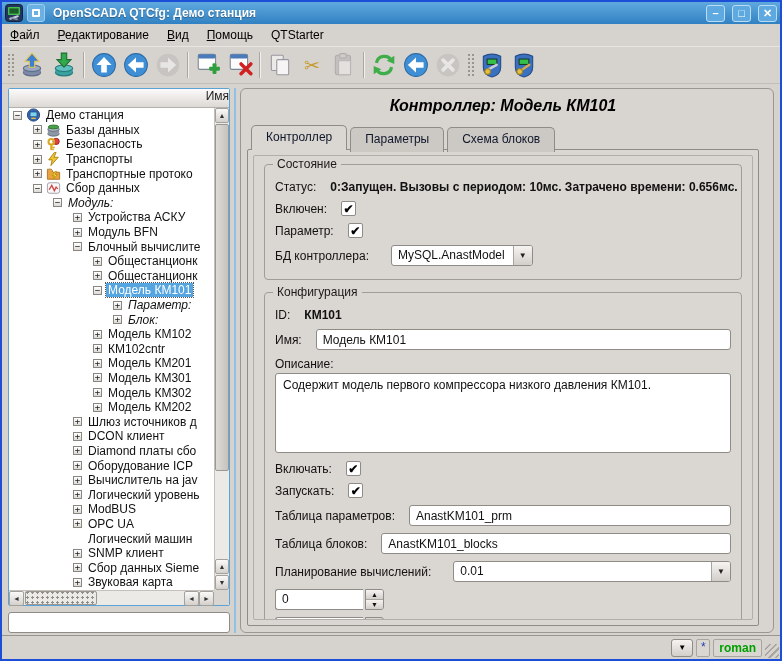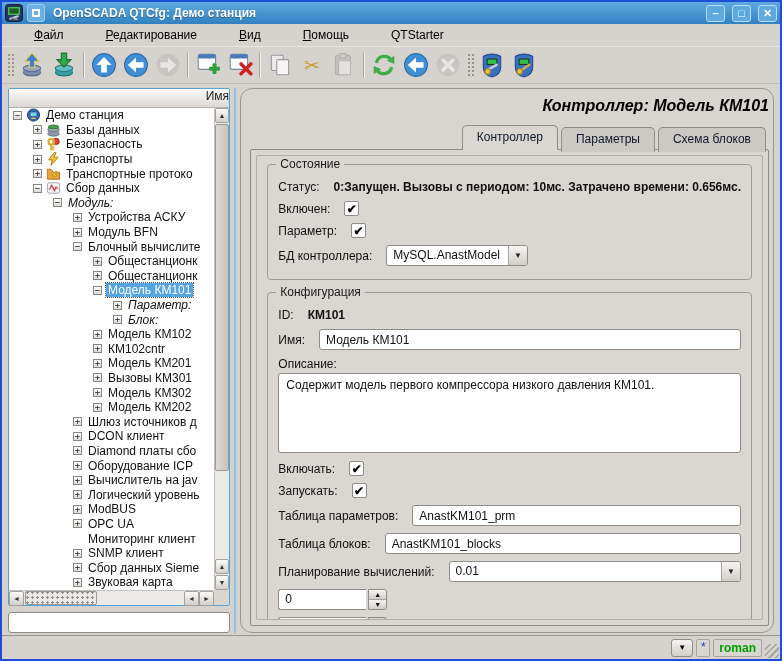--- a/index.html
+++ b/index.html
@@ -19,21 +19,21 @@
     border-radius:3px; display:inline-flex; align-items:center; justify-content:center; }
   .sysmenu-icon i { width:8px; height:8px; border:2px solid #fff; border-radius:1px; display:block; }
   .titlebar .title { font-size:12px; font-weight:bold; margin-left:4px; flex:1;
     text-shadow:0 1px 1px rgba(0,0,0,.35); white-space:nowrap; overflow:hidden; }
   .win-btn { width:19px; height:17px; margin-left:3px; background:#5da9e0;
     border:1px solid #bcdcf4; border-radius:3px; color:#fff; font-size:11px; font-weight:bold;
     display:inline-flex; align-items:center; justify-content:center; line-height:1; }
   
   .menubar { height:22px; flex:0 0 22px; display:flex; align-items:center;
     padding:0 8px; gap:18px; background:#d6d2ce; font-size:12px; }
-  .menu-item { white-space:nowrap; cursor:default;margin-left:24px; }
+  .menu-item { white-space:nowrap; cursor:default; }
   .menu-item u { text-decoration:underline; }
   
   .toolbar { height:38px; flex:0 0 38px; display:flex; align-items:center;
     padding:2px 2px; background:#d6d2ce; border-top:1px solid #e8e5e2;
     border-bottom:1px solid #c2beba; }
   .tb-handle { width:8px; height:26px; margin:0 2px;
     background-image:radial-gradient(circle,#989490 1px,transparent 1.3px);
     background-size:4px 4px; background-position:1px 1px; }
   .tb-sep { width:0; height:26px; border-left:1px solid #aaa6a2; border-right:1px solid #f2efec; margin:0 3px; }
   .tb-btn { width:32px; height:32px; display:inline-flex; align-items:center; justify-content:center;
@@ -75,22 +75,22 @@
     border-radius:2px; margin-left:1px;
     background-image:radial-gradient(circle,#908c88 1px,transparent 1.2px);
     background-size:5px 5px; background-position:14px 3px; }
   .h-fill { flex:1; }
   .corner { position:absolute; right:0; bottom:0; width:15px; height:15px; background:#d9d5d1; }
   .filter-input { height:21px; flex:0 0 21px; margin-top:6px; border:1px solid #8f8b87;
     border-radius:3px; background:#fff; font-size:12px; padding:0 5px;
     font-family:"Liberation Sans",sans-serif; }
   .splitter { width:4px; flex:0 0 4px; background:linear-gradient(90deg,transparent 1px,#8fc1e6 1px 3px,transparent 3px); }
   
-  .right-panel { flex:1; border:1px solid #9a9692; border-radius:12px; background:#d8d4d0;
-    display:flex; flex-direction:column; padding:2px 4px 6px 6px; min-width:0;align-items:flex-end; }
+  .right-panel { flex:1; border:1px solid #9a9692; border-radius:6px; background:#d8d4d0;
+    display:flex; flex-direction:column; padding:2px 14px 6px 6px; min-width:0; }
   .form-title { text-align:center; font-size:16px; font-weight:bold; font-style:italic;
     padding:6px 0 10px 0; color:#000; }
   .tabs { display:flex; margin-left:4px; position:relative; z-index:2; }
   .tab { padding:4px 14px 3px 14px; font-size:12px; background:#ccc8c4;
     border:1px solid #8f8b87; border-bottom:none; border-radius:5px 5px 0 0; margin-right:3px;
     position:relative; top:2px; color:#0f172a; }
   .tab.active { background:#dad6d2; top:0; padding-bottom:6px; z-index:3; }
   .tab-frame { flex:1; border:1px solid #8f8b87; border-radius:2px; background:#dad6d2;
     margin-top:-1px; position:relative; z-index:1; padding:5px; min-height:0; }
   .scrollarea { height:100%; border:1px solid #b2aeaa; border-radius:2px; padding:8px 10px 6px 10px; overflow:hidden; }
@@ -104,21 +104,21 @@
   .checkbox { width:15px; height:15px; border:1px solid #8f8b87; border-radius:2px;
     background:#fff; display:inline-flex; align-items:center; justify-content:center;
     font-size:12px; line-height:1; color:#000; }
   .checkbox.on::after { content:"✔"; font-weight:bold; }
   .tinput { height:21px; border:1px solid #8f8b87; border-radius:3px; background:#fff;
     font-size:12px; padding:1px 6px 0 6px; display:flex; align-items:center; white-space:nowrap; overflow:hidden; }
   .grow { flex:1; }
   .descr-box { border:1px solid #8f8b87; border-radius:3px; background:#fff;
     height:80px; padding:4px 7px; font-size:12px; margin:2px 0 8px 0; color:#111; }
   .combo { display:inline-flex; height:21px; border:1px solid #8f8b87; border-radius:3px;
-    background:#fff; align-items:stretch; overflow:hidden; }
+    background:#fff; align-items:stretch; overflow:hidden;margin-left:8px; }
   .combo .val { padding:2px 8px 0 6px; font-size:12px; white-space:nowrap; }
   .combo .arrow { width:19px; border-left:1px solid #a8a4a0;
     background:linear-gradient(#f6f4f2,#d2cecA); display:flex; align-items:center;
     justify-content:center; font-size:8px; color:#222; }
   .spin { display:inline-flex; height:21px; }
   .spin .sval { width:88px; border:1px solid #8f8b87; border-right:none;
     border-radius:3px 0 0 3px; background:#fff; font-size:12px; padding:2px 6px 0 6px; }
   .spin .sbtns { width:19px; display:flex; flex-direction:column; border:1px solid #8f8b87;
     border-radius:0 3px 3px 0; overflow:hidden; margin-left:2px; }
   .spin .sbtns div { flex:1; background:linear-gradient(#f6f4f2,#d2ceca); font-size:7px;
@@ -398,21 +398,21 @@
             <div class="tree-row" style="padding-left: 84px;">
               <span class="expander">+</span>
               <span class="t-label">КМ102cntr</span>
             </div>
             <div class="tree-row" style="padding-left: 84px;">
               <span class="expander">+</span>
               <span class="t-label">Модель КМ201</span>
             </div>
             <div class="tree-row" style="padding-left: 84px;">
               <span class="expander">+</span>
-              <span class="t-label">Вызовы КМ301</span>
+              <span class="t-label">Модель КМ301</span>
             </div>
             <div class="tree-row" style="padding-left: 84px;">
               <span class="expander">+</span>
               <span class="t-label">Модель КМ302</span>
             </div>
             <div class="tree-row" style="padding-left: 84px;">
               <span class="expander">+</span>
               <span class="t-label">Модель КМ202</span>
             </div>
             <div class="tree-row" style="padding-left: 64px;">
@@ -442,21 +442,21 @@
             <div class="tree-row" style="padding-left: 64px;">
               <span class="expander">+</span>
               <span class="t-label">ModBUS</span>
             </div>
             <div class="tree-row" style="padding-left: 64px;">
               <span class="expander">+</span>
               <span class="t-label">OPC UA</span>
             </div>
             <div class="tree-row" style="padding-left: 64px;">
               <span class="expander none"></span>
-              <span class="t-label">Мониторинг клиент</span>
+              <span class="t-label">Логический машин</span>
             </div>
             <div class="tree-row" style="padding-left: 64px;">
               <span class="expander">+</span>
               <span class="t-label">SNMP клиент</span>
             </div>
             <div class="tree-row" style="padding-left: 64px;">
               <span class="expander">+</span>
               <span class="t-label">Сбор данных Sieme</span>
             </div>
             <div class="tree-row" style="padding-left: 64px;">

